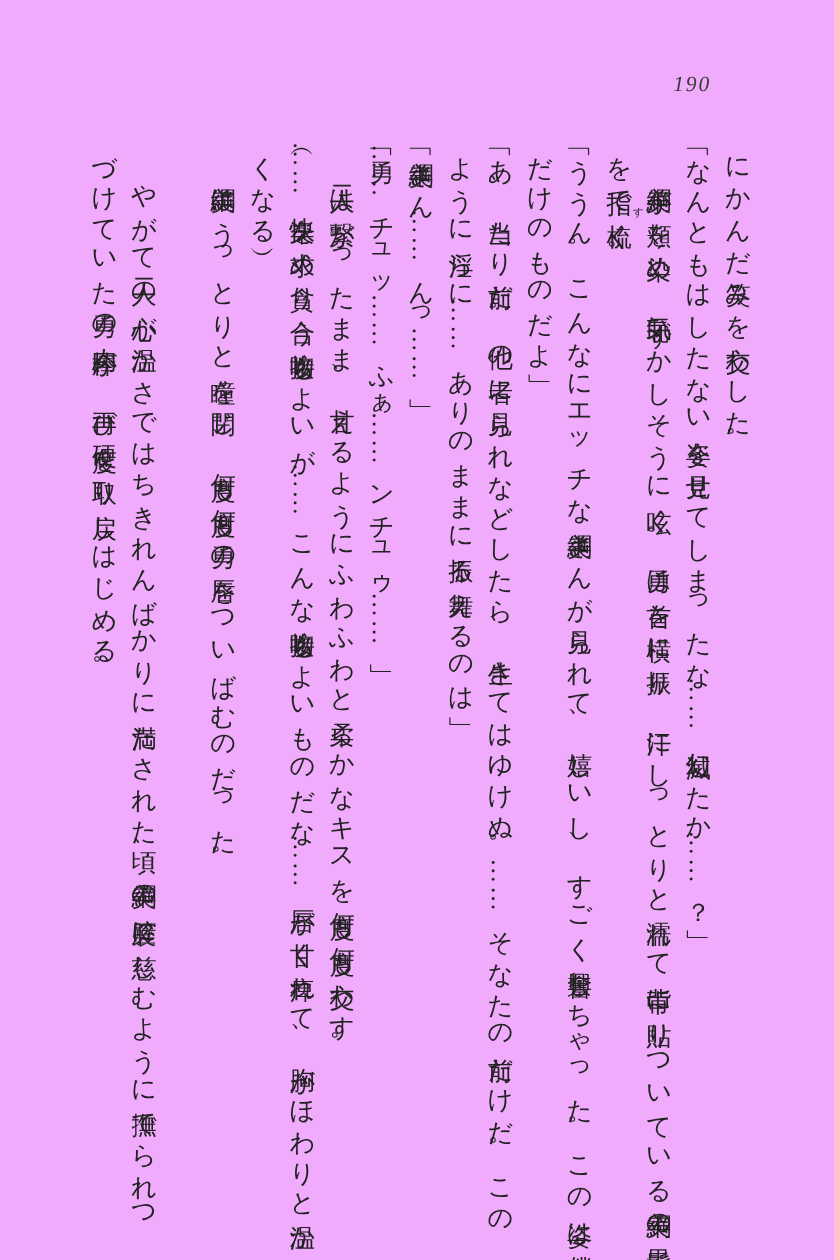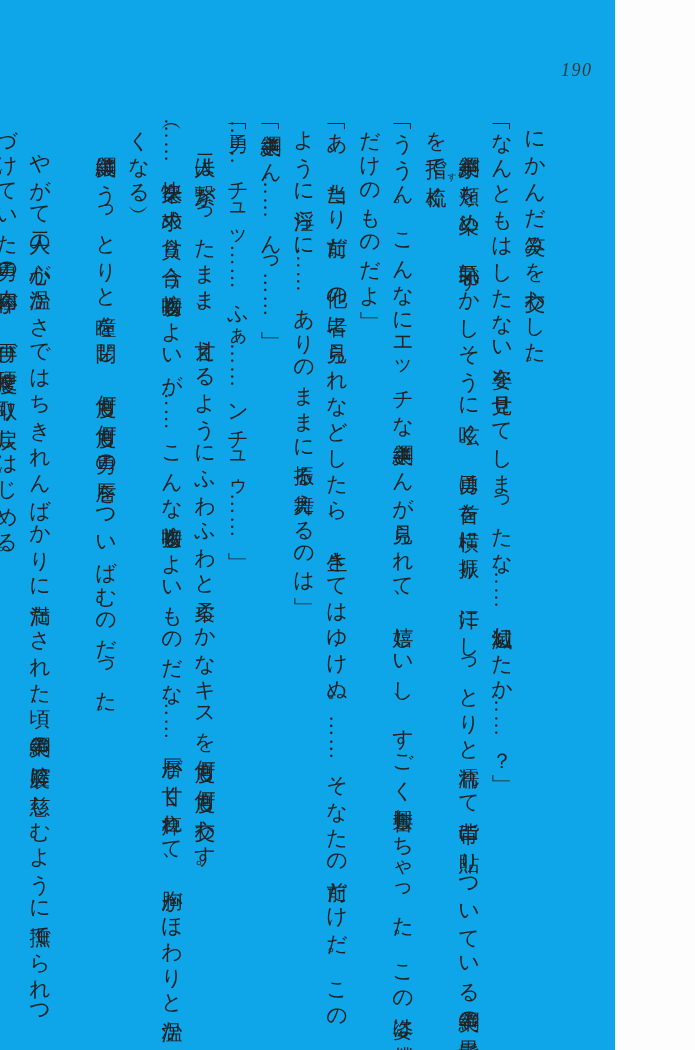--- a/index.html
+++ b/index.html
@@ -2,23 +2,23 @@
 <html lang="ja"><head>
 <meta charset="utf-8">
 <style>
   html, body {
     margin: 0;
     padding: 0;
     background: #fdfdfd;
   }
   .book-page {
     position: relative;
-    width: 615px;
+    width: 695px;
     height: 1050px;
-    background: #0ea5e9;
+    background: #f0abfc;
     overflow: hidden;
   }
   .page-number {
     position: absolute;
     top: 60px;
     left: 561px;
     font-family: "Liberation Serif", "DejaVu Serif", serif;
     font-style: italic;
     font-size: 18px;
     letter-spacing: 1.5px;

